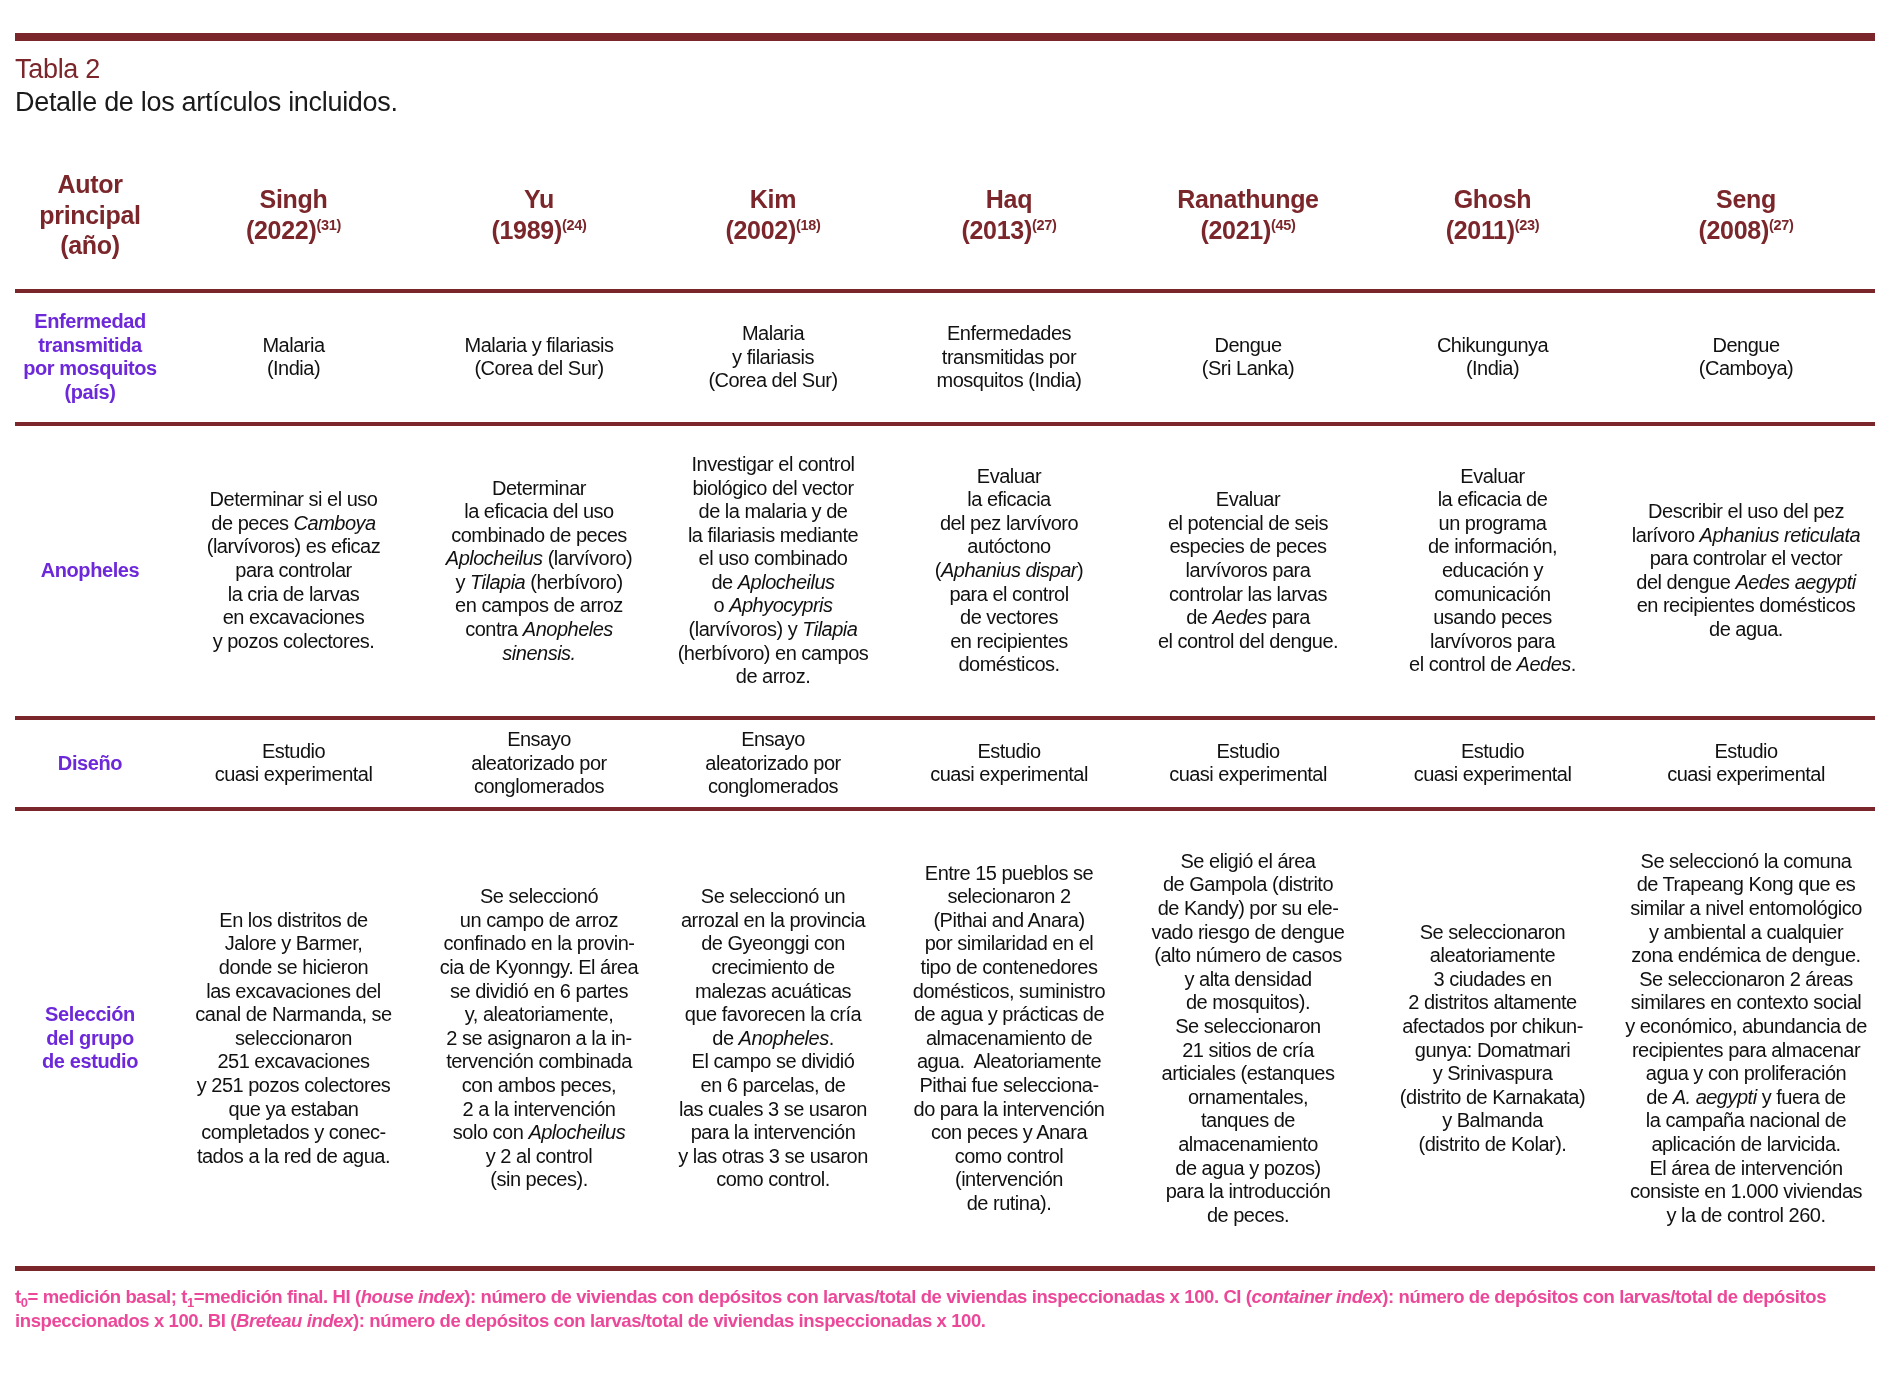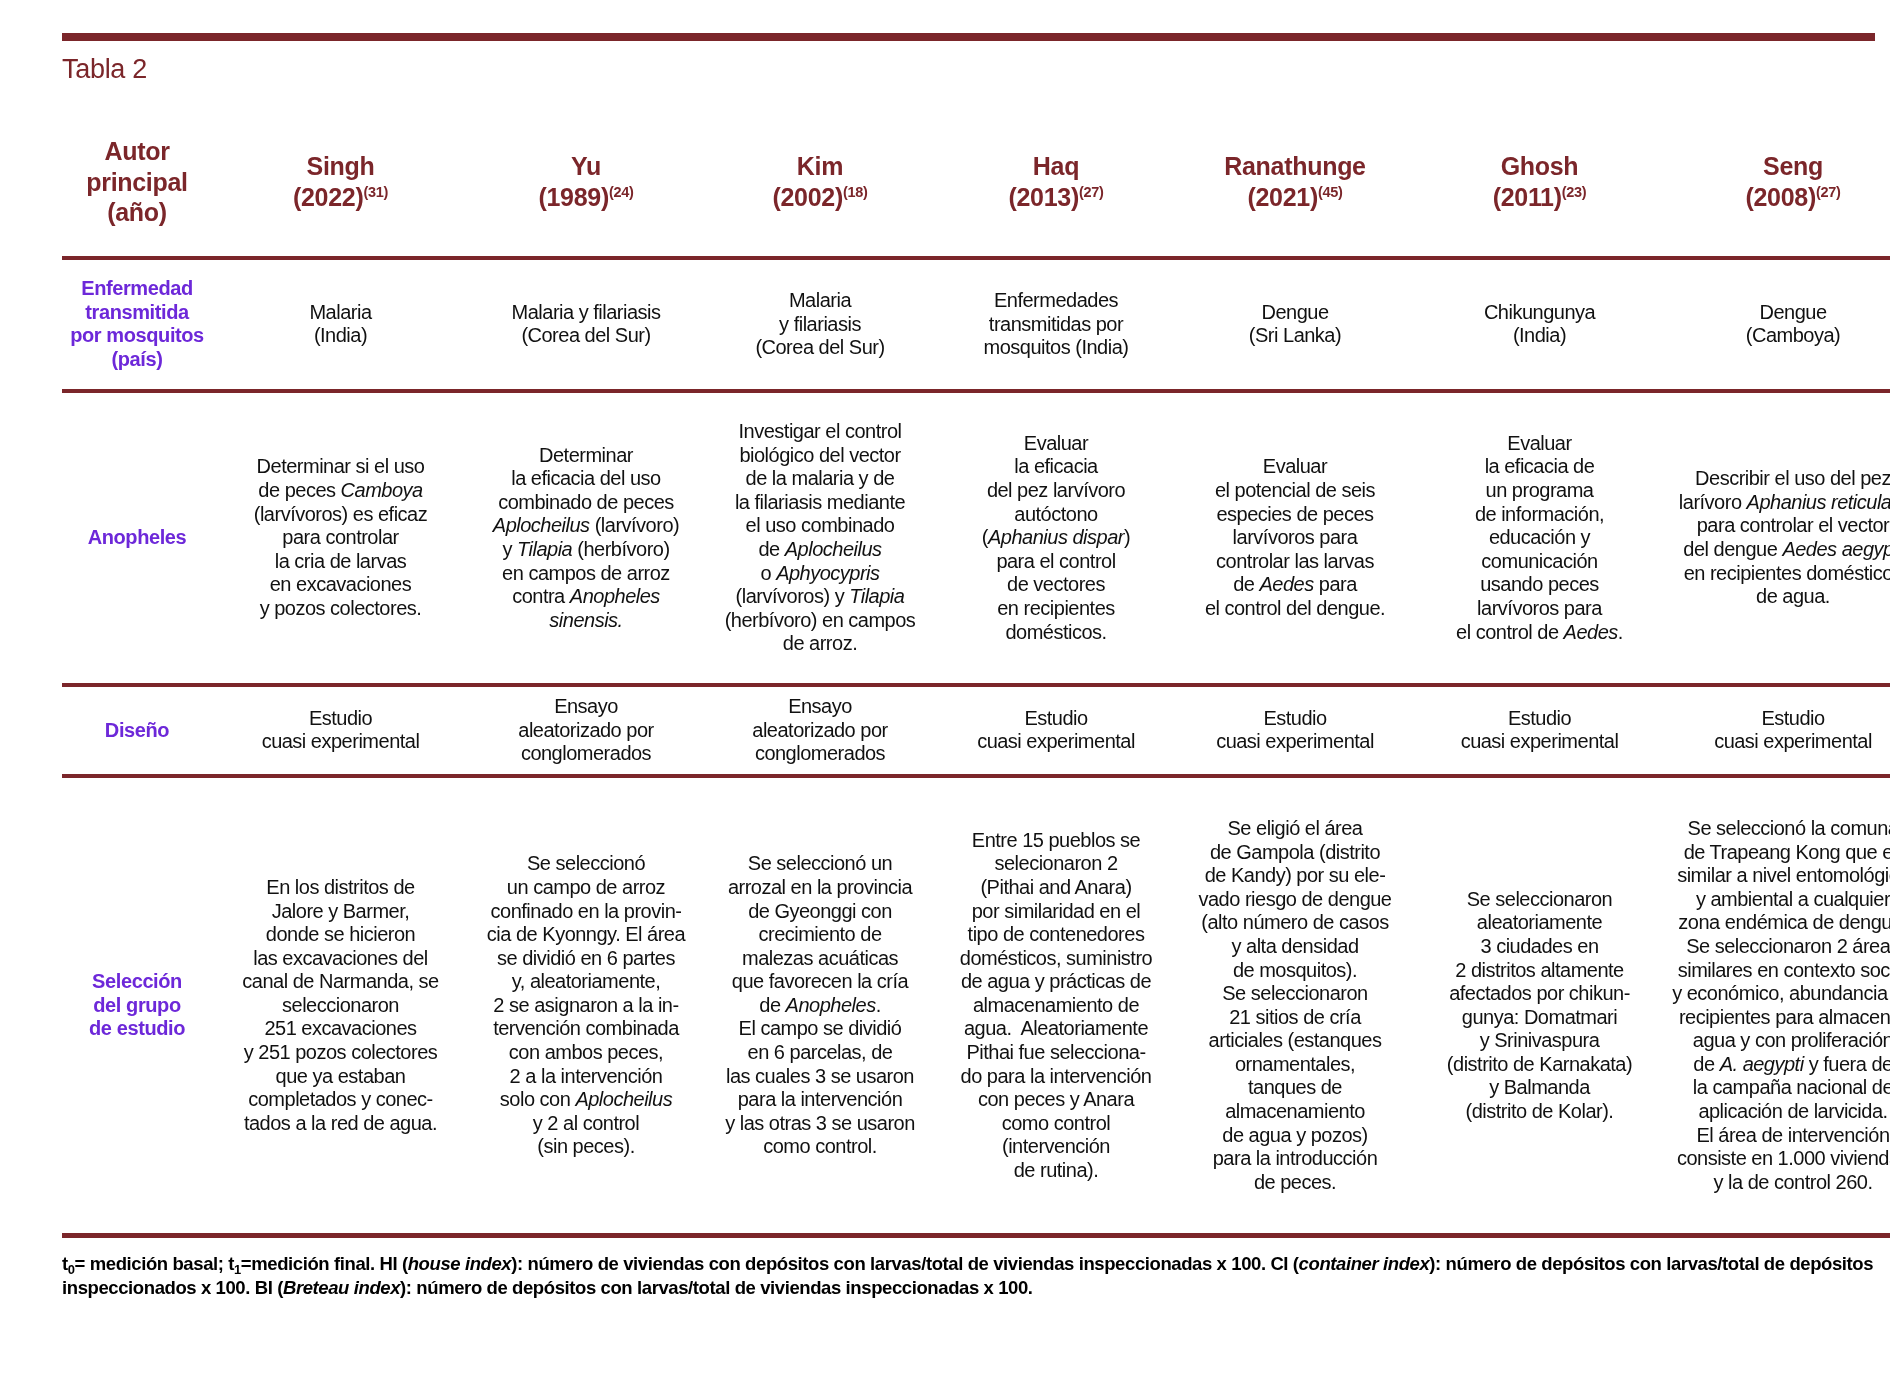--- a/index.html
+++ b/index.html
@@ -2,21 +2,21 @@
 <html><head>
 <meta charset="utf-8">
 <style>
   html,body{margin:0;padding:0;background:#ffffff;}
   body{
     width:1890px;height:1374px;overflow:hidden;
     font-family:"Liberation Sans","DejaVu Sans",sans-serif;
     color:#111111;
     -webkit-font-smoothing:antialiased;
   }
-  .page{padding:0 15px;margin-left:47px;}
+  .page{padding:0 15px;}
   .top-rule{height:8px;background:#7b262a;margin-top:33px;}
   .title-block{margin-top:12px;line-height:1.22;}
   .table-eyebrow{color:#7b262a;font-size:27px;letter-spacing:-0.3px;}
   .table-caption{color:#1a1a1a;font-size:27px;letter-spacing:-0.3px;}
   table.articles{
     margin-top:22px;
     border-collapse:collapse;
     table-layout:fixed;
     width:1860px;
   }
@@ -58,34 +58,35 @@
     letter-spacing:-0.4px;
   }
   sup{font-size:58%;vertical-align:super;line-height:0;}
   sub{font-size:70%;vertical-align:baseline;position:relative;top:0.25em;line-height:0;}
   .footnote{
     margin-top:14px;
     font-size:18.5px;
     font-weight:700;
     letter-spacing:-0.4px;
     line-height:1.3;
-    color:#000000;
+    color:#ec4899;
     white-space:normal;
     width:1860px;
   }
 </style>
 </head>
 <body>
 
 <div class="page">
 
   <div class="top-rule"></div>
 
   <div class="title-block">
     <div class="table-eyebrow">Tabla 2</div>
+    <div class="table-caption">Detalle de los artículos incluidos.</div>
   </div>
 
   <table class="articles">
     <colgroup>
       <col class="c-rowhead">
         <col class="c-singh">
         <col class="c-yu">
         <col class="c-kim">
       <col class="c-haq">
         <col class="c-ranathunge">

